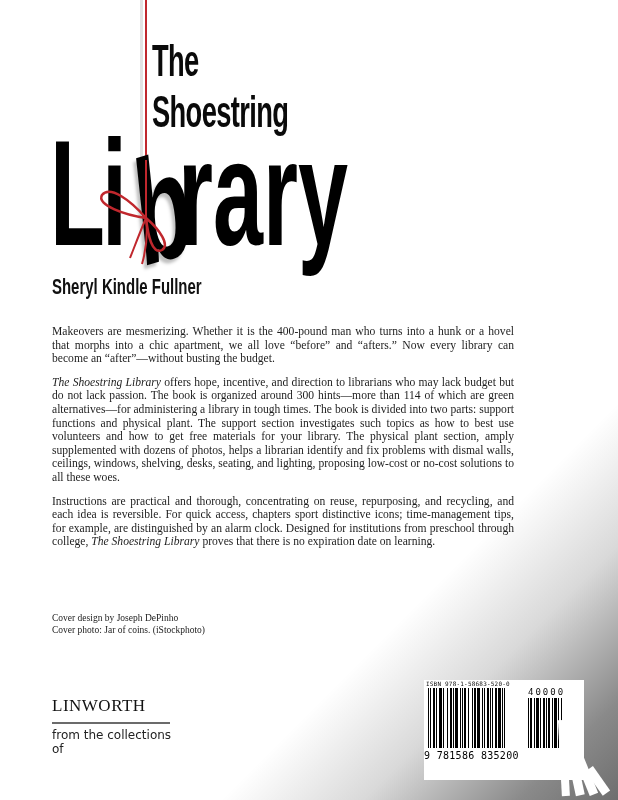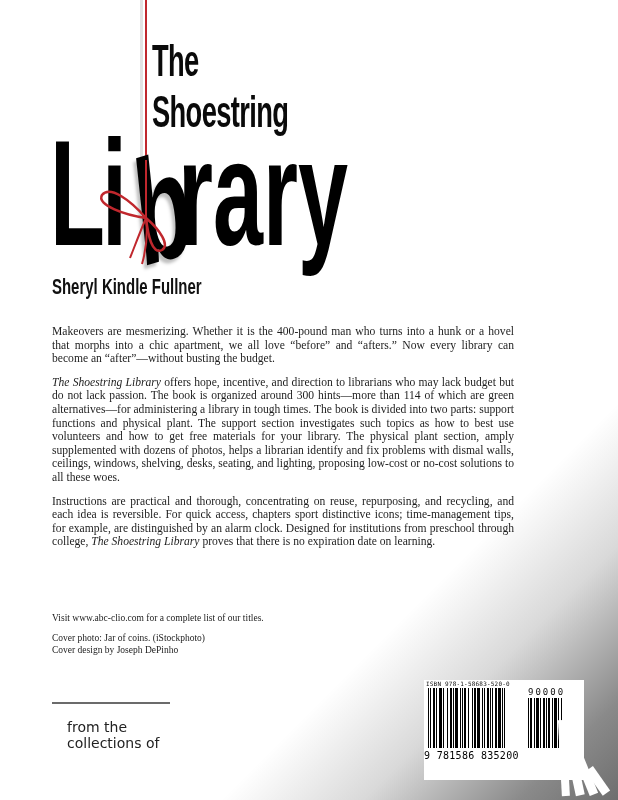--- a/index.html
+++ b/index.html
@@ -81,21 +81,21 @@
 
     
     .publisher { position: absolute; left: 52px; top: 696px; width: 130px; }
     .pub-name {
       font-family: "Liberation Serif", "DejaVu Serif", serif;
       font-size: 17px; letter-spacing: 0.5px; color: #111; margin: 0;
     }
     .pub-rule { height: 2px; background: #6b6b6b; margin: 6px 0 4px 0; width: 118px; }
     .pub-from {
       font-family: "DejaVu Sans", "Liberation Sans", sans-serif;
-      font-size: 14px; color: #222; margin: 15px;
+      font-size: 12px; color: #222; margin: 0;
     }
     .pub-abc {
       font-family: "Liberation Sans", "DejaVu Sans", sans-serif;
       font-size: 15px; letter-spacing: 2px; color: #111; margin-top: 1px;
       display: flex; align-items: center; gap: 2px;
     }
     .pub-abc .logo-circle {
       width: 12px; height: 12px; border-radius: 50%; border: 3px solid #111; box-sizing: border-box;
       display: inline-block; margin: 0 3px;
     }
@@ -150,26 +150,26 @@
 
   <h2 class="author">Sheryl Kindle Fullner</h2>
 
   <div class="body-copy">
     <p>Makeovers are mesmerizing. Whether it is the 400-pound man who turns into a hunk or a hovel that morphs into a chic apartment, we all love “before” and “afters.” Now every library can become an “after”—without busting the budget.</p>
     <p><em>The Shoestring Library</em><span> offers hope, incentive, and direction to librarians who may lack budget but do not lack passion. The book is organized around 300 hints—more than 114 of which are green alternatives—for administering a library in tough times. The book is divided into two parts: support functions and physical plant. The support section investigates such topics as how to best use volunteers and how to get free materials for your library. The physical plant section, amply supplemented with dozens of photos, helps a librarian identify and fix problems with dismal walls, ceilings, windows, shelving, desks, seating, and lighting, proposing low-cost or no-cost solutions to all these woes.</span></p>
     <p><span>Instructions are practical and thorough, concentrating on reuse, repurposing, and recycling, and each idea is reversible. For quick access, chapters sport distinctive icons; time-management tips, for example, are distinguished by an alarm clock. Designed for institutions from preschool through college, </span><em>The Shoestring Library</em><span> proves that there is no expiration date on learning.</span></p>
   </div>
 
   <div class="small-copy">
-    <p>Visit www.abc-clio.com for a complete list of our titles.</p>
+    <div>Cover design by Joseph DePinho</div>
     <div>Cover photo: Jar of coins. (iStockphoto)</div>
-    <div>Cover design by Joseph DePinho</div>
   </div>
 
   <div class="publisher">
+    <p class="pub-name">LINWORTH</p>
     <div class="pub-rule"></div>
     <p class="pub-from">from the collections of</p>
   </div>
 
   <div class="barcode-area">
     <div class="isbn-label">ISBN 978-1-58683-520-0</div>
     <div class="bars-main">
       <div class="bar" style="width:1px"></div>
         <div class="gap" style="width:1px"></div>
         <div class="bar" style="width:1px"></div>
@@ -215,21 +215,21 @@
         <div class="bar" style="width:1px"></div>
         <div class="gap" style="width:2px"></div>
       <div class="bar" style="width:2px"></div>
         <div class="gap" style="width:1px"></div>
         <div class="bar" style="width:3px"></div>
         <div class="gap" style="width:1px"></div>
       <div class="bar" style="width:1px"></div>
         <div class="gap" style="width:1px"></div>
         <div class="bar" style="width:1px"></div>
     </div>
-    <div class="addon-number">90000</div>
+    <div class="addon-number">40000</div>
     <div class="bars-addon">
       <div class="bar" style="width:1px"></div>
         <div class="gap" style="width:1px"></div>
         <div class="bar" style="width:2px"></div>
         <div class="gap" style="width:2px"></div>
       <div class="bar" style="width:1px"></div>
         <div class="gap" style="width:1px"></div>
         <div class="bar" style="width:3px"></div>
         <div class="gap" style="width:1px"></div>
       <div class="bar" style="width:1px"></div>

